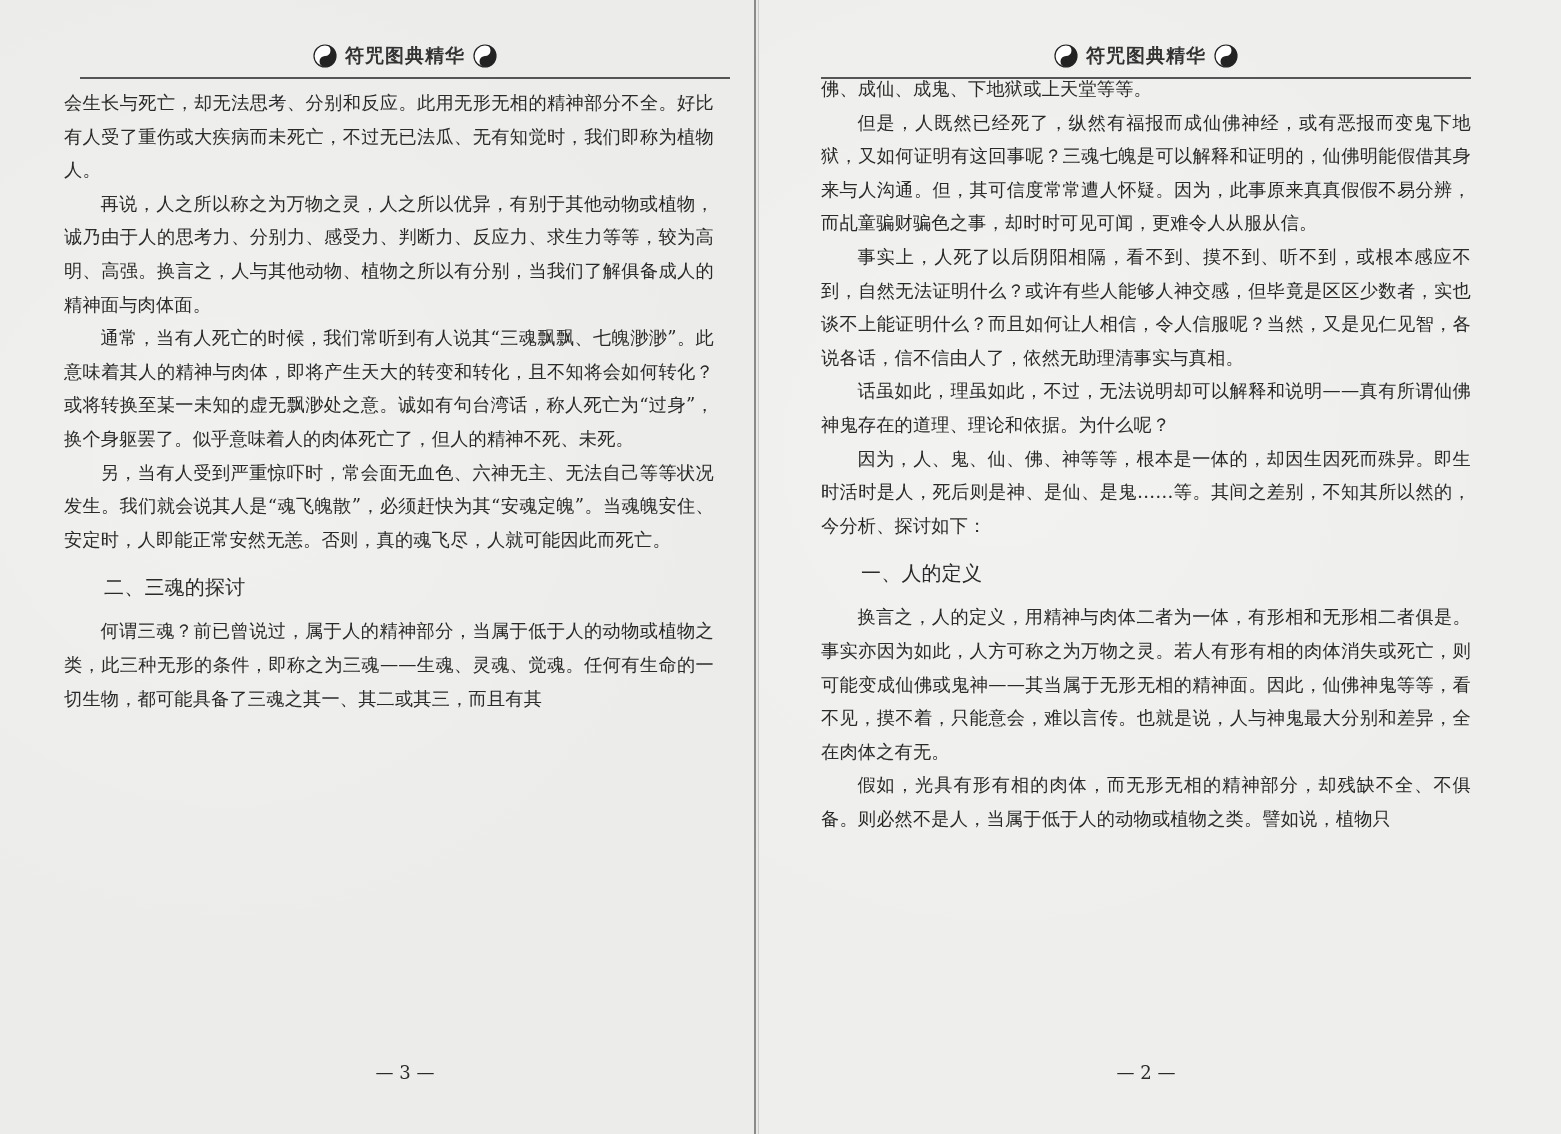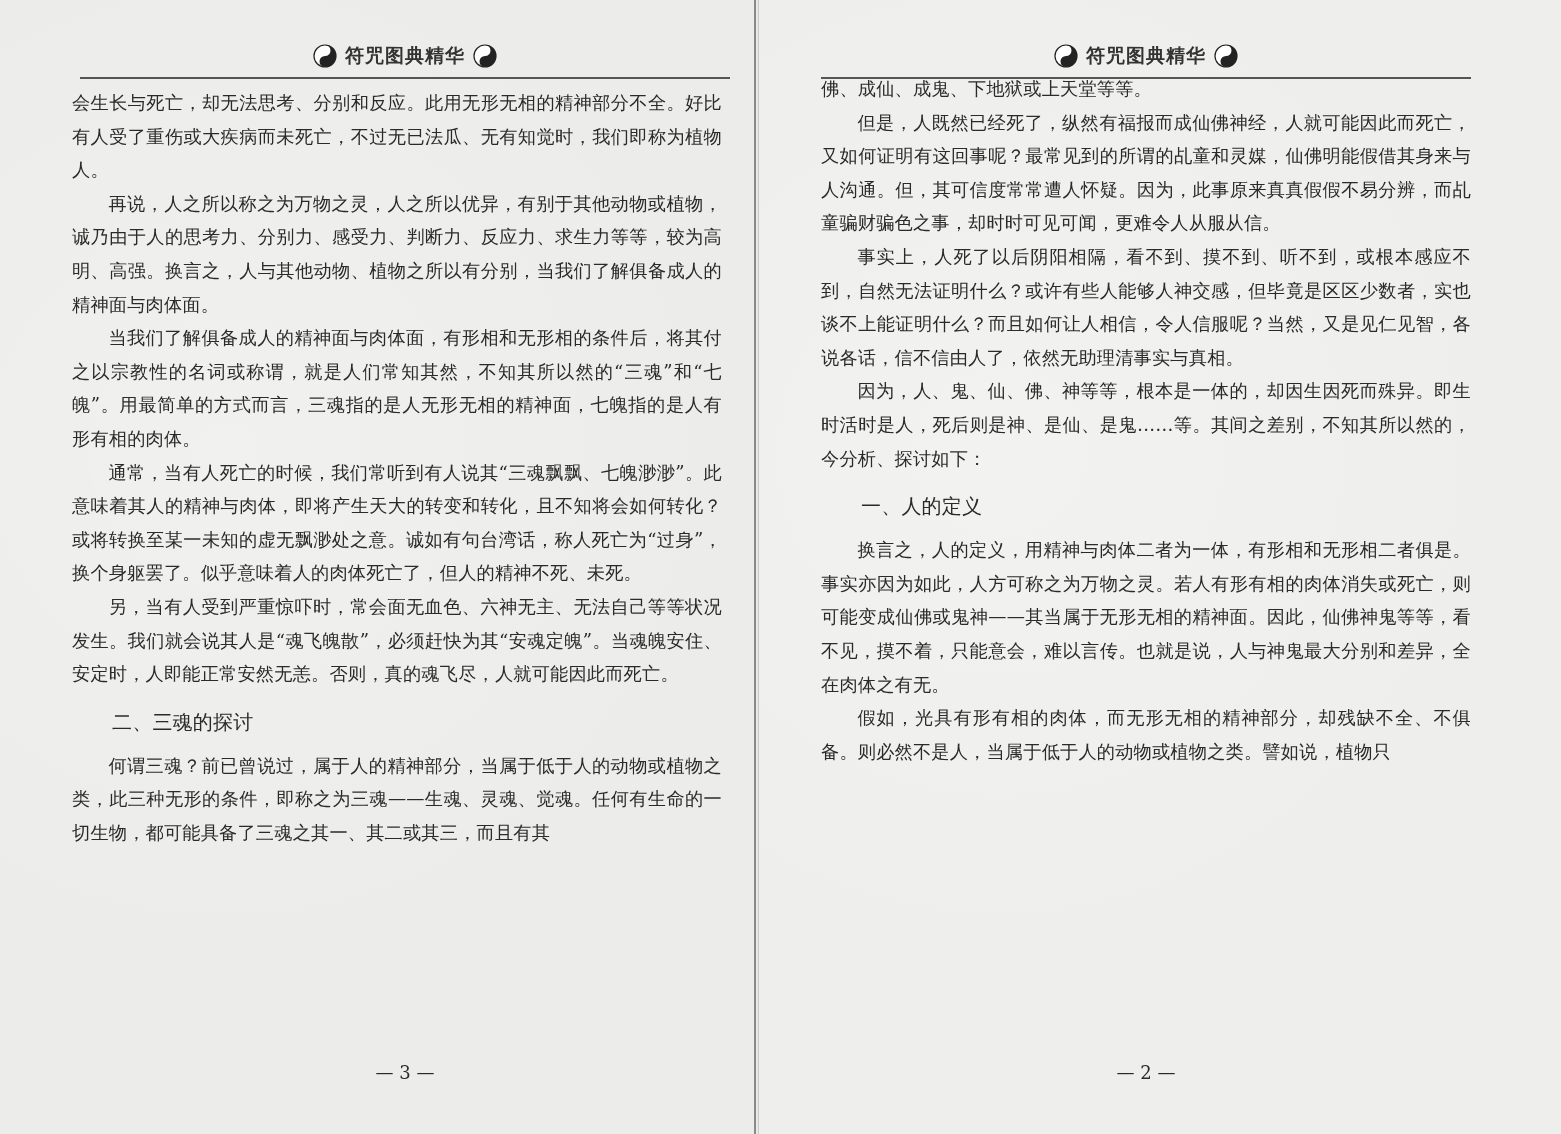--- a/index.html
+++ b/index.html
@@ -32,21 +32,21 @@
     .rule {
       position: absolute; top: 77px; height: 2px; background: #555;
     }
     .left .rule { left: 80px; width: 650px; }
     .right .rule { left: 62px; width: 650px; }
     .body {
       position: absolute; top: 86px;
       font-size: 18.2px; line-height: 33.6px;
       text-align: justify; letter-spacing: 0.2px;
     }
-    .left .body { left: 72px; width: 650px; }
+    .left .body { left: 64px; width: 650px; }
     .right .body { left: 62px; width: 650px; top: 72px; }
     .p { margin: 0; text-indent: 2em; }
     .p.noindent { text-indent: 0; }
     .h {
       font-family: "DejaVu Sans", sans-serif; font-weight: normal;
       font-size: 20px; margin: 14px 0 10px 40px; line-height: 34px;
     }
     .pagenum {
       position: absolute; top: 1062px; font-size: 18px;
       text-align: center; width: 650px;
@@ -70,21 +70,20 @@
       <circle cx="12" cy="12" r="11" fill="#fff" stroke="#222" stroke-width="1.2"></circle>
       <path d="M12 1 A11 11 0 0 1 12 23 A5.5 5.5 0 0 1 12 12 A5.5 5.5 0 0 0 12 1 Z" fill="#222"></path>
       <circle cx="12" cy="6.5" r="1.6" fill="#fff"></circle>
       <circle cx="12" cy="17.5" r="1.6" fill="#222"></circle>
     </svg>
   </div>
   <div class="rule"></div>
   <div class="body">
     <p class="p noindent">会生长与死亡，却无法思考、分别和反应。此用无形无相的精神部分不全。好比有人受了重伤或大疾病而未死亡，不过无已法瓜、无有知觉时，我们即称为植物人。</p>
     <p class="p">再说，人之所以称之为万物之灵，人之所以优异，有别于其他动物或植物，诚乃由于人的思考力、分别力、感受力、判断力、反应力、求生力等等，较为高明、高强。换言之，人与其他动物、植物之所以有分别，当我们了解俱备成人的精神面与肉体面。</p>
-    <p class="p">当我们了解俱备成人的精神面与肉体面，有形相和无形相的条件后，将其付之以宗教性的名词或称谓，就是人们常知其然，不知其所以然的“三魂”和“七魄”。用最简单的方式而言，三魂指的是人无形无相的精神面，七魄指的是人有形有相的肉体。</p>
     <p class="p">通常，当有人死亡的时候，我们常听到有人说其“三魂飘飘、七魄渺渺”。此意味着其人的精神与肉体，即将产生天大的转变和转化，且不知将会如何转化？或将转换至某一未知的虚无飘渺处之意。诚如有句台湾话，称人死亡为“过身”，换个身躯罢了。似乎意味着人的肉体死亡了，但人的精神不死、未死。</p>
     <p class="p">另，当有人受到严重惊吓时，常会面无血色、六神无主、无法自己等等状况发生。我们就会说其人是“魂飞魄散”，必须赶快为其“安魂定魄”。当魂魄安住、安定时，人即能正常安然无恙。否则，真的魂飞尽，人就可能因此而死亡。</p>
     <div class="h">二、三魂的探讨</div>
     <p class="p">何谓三魂？前已曾说过，属于人的精神部分，当属于低于人的动物或植物之类，此三种无形的条件，即称之为三魂——生魂、灵魂、觉魂。任何有生命的一切生物，都可能具备了三魂之其一、其二或其三，而且有其</p>
   </div>
   <div class="pagenum">— 3 —</div>
 </div>
 
 <div class="page right">
   <div class="header">
@@ -98,21 +97,22 @@
     <svg class="yinyang" viewBox="0 0 24 24">
       <circle cx="12" cy="12" r="11" fill="#fff" stroke="#222" stroke-width="1.2"></circle>
       <path d="M12 1 A11 11 0 0 1 12 23 A5.5 5.5 0 0 1 12 12 A5.5 5.5 0 0 0 12 1 Z" fill="#222"></path>
       <circle cx="12" cy="6.5" r="1.6" fill="#fff"></circle>
       <circle cx="12" cy="17.5" r="1.6" fill="#222"></circle>
     </svg>
   </div>
   <div class="rule"></div>
   <div class="body">
     <p class="p noindent">佛、成仙、成鬼、下地狱或上天堂等等。</p>
-    <p class="p">但是，人既然已经死了，纵然有福报而成仙佛神经，人就可能因此而死亡，又如何证明有这回事呢？最常见到的所谓的乩童和灵媒，仙佛明能假借其身来与人沟通。但，其可信度常常遭人怀疑。因为，此事原来真真假假不易分辨，而乩童骗财骗色之事，却时时可见可闻，更难令人从服从信。</p>
+    <p class="p">但是，人既然已经死了，纵然有福报而成仙佛神经，或有恶报而变鬼下地狱，又如何证明有这回事呢？三魂七魄是可以解释和证明的，仙佛明能假借其身来与人沟通。但，其可信度常常遭人怀疑。因为，此事原来真真假假不易分辨，而乩童骗财骗色之事，却时时可见可闻，更难令人从服从信。</p>
     <p class="p">事实上，人死了以后阴阳相隔，看不到、摸不到、听不到，或根本感应不到，自然无法证明什么？或许有些人能够人神交感，但毕竟是区区少数者，实也谈不上能证明什么？而且如何让人相信，令人信服呢？当然，又是见仁见智，各说各话，信不信由人了，依然无助理清事实与真相。</p>
+    <p class="p">话虽如此，理虽如此，不过，无法说明却可以解释和说明——真有所谓仙佛神鬼存在的道理、理论和依据。为什么呢？</p>
     <p class="p">因为，人、鬼、仙、佛、神等等，根本是一体的，却因生因死而殊异。即生时活时是人，死后则是神、是仙、是鬼……等。其间之差别，不知其所以然的，今分析、探讨如下：</p>
     <div class="h">一、人的定义</div>
     <p class="p">换言之，人的定义，用精神与肉体二者为一体，有形相和无形相二者俱是。事实亦因为如此，人方可称之为万物之灵。若人有形有相的肉体消失或死亡，则可能变成仙佛或鬼神——其当属于无形无相的精神面。因此，仙佛神鬼等等，看不见，摸不着，只能意会，难以言传。也就是说，人与神鬼最大分别和差异，全在肉体之有无。</p>
     <p class="p">假如，光具有形有相的肉体，而无形无相的精神部分，却残缺不全、不俱备。则必然不是人，当属于低于人的动物或植物之类。譬如说，植物只</p>
   </div>
   <div class="pagenum">— 2 —</div>
 </div>
 
 </body></html>

